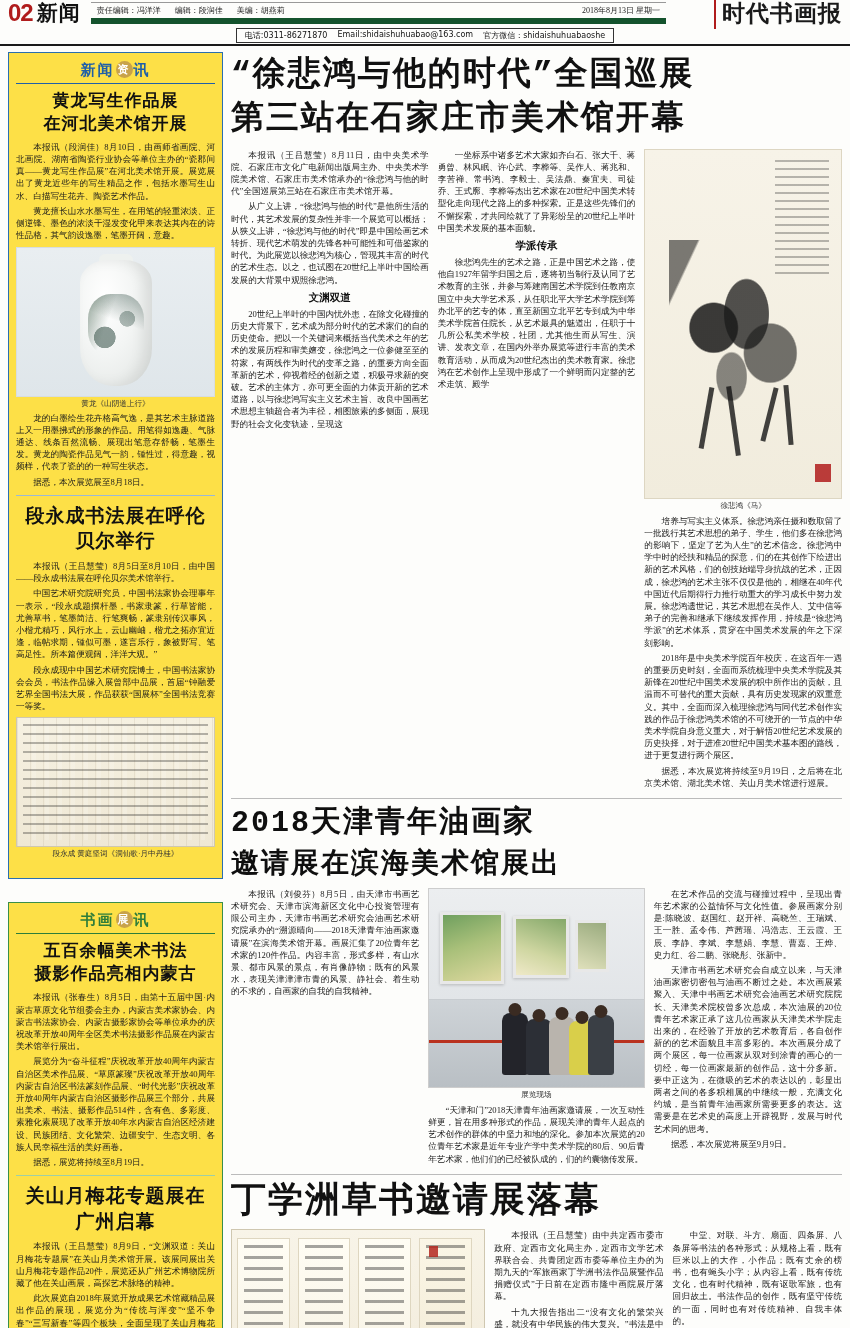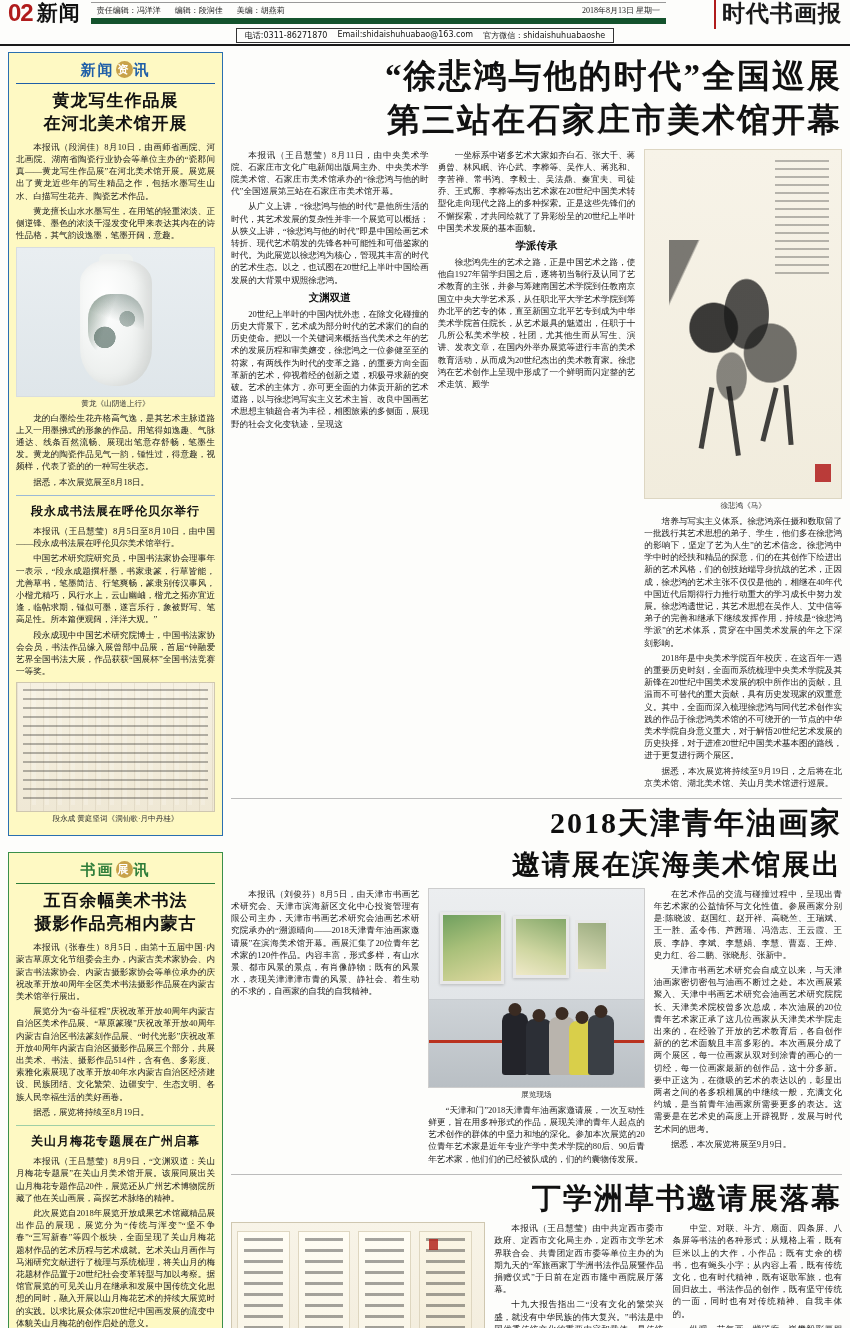--- a/index.html
+++ b/index.html
@@ -57,21 +57,21 @@
   .mh-row2 .contact {
     border: 1px solid #333; padding: 1px 8px; display:flex; gap: 10px;
   }
 
   
   .content { display: flex; padding: 6px 8px 0 8px; gap: 8px; }
   .col-left { width: 215px; flex: none; }
   .col-right { flex: 1; }
 
   
-  .lbox { border: 1px solid #2a6fb0; padding: 6px 7px 8px 7px; margin-bottom: 16px; background: #fef9c3; }
+  .lbox { border: 1px solid #2a6fb0; padding: 6px 7px 16px 7px; margin-bottom: 23px; background: #fde047; }
   .lbox.green { border-color: #3a8f4a; }
   .lbox-head { text-align:center; margin: 2px 0 4px 0; }
   .ribbon {
     display:inline-block; position:relative;
     font-family:"DejaVu Sans", sans-serif; font-weight:bold; font-size: 15px;
     color: #1f5fa8; letter-spacing: 2px;
   }
   .ribbon.green { color: #2e7d3a; }
   .ribbon .circ {
     display:inline-block; width:17px;height:17px;border-radius:50%;
@@ -79,21 +79,21 @@
     margin: 0 1px; vertical-align: 2px;
   }
   .ribbon-rule { height:1px; background:#1f5fa8; margin-top:3px; }
   .ribbon-rule.green { background:#2e7d3a; }
 
   .ltitle {
     text-align:center; font-family:"DejaVu Sans", sans-serif; font-weight:bold;
     font-size: 17px; line-height: 1.35; color:#111; margin: 5px 2px 6px 2px;
     letter-spacing: 1px;
   }
-  .ltitle.small { font-size: 12px; }
+  .ltitle.small { font-size: 19px; }
 
   .ptext {
     font-size: 8.6px; line-height: 1.42; text-align: justify; color:#1a1a1a;
     text-indent: 2em; margin: 0 0 3px 0;
   }
 
   .figure { margin: 5px 0 3px 0; text-align:center; }
   .figcap { font-size: 7.6px; color:#333; text-align:center; margin-top:2px; }
 
   .sep-line { height:1px; background:#9bb9d6; margin:7px 0; }
@@ -139,27 +139,27 @@
     content:"";
     position:absolute; inset:6px;
     background:
       repeating-linear-gradient(180deg, rgba(20,20,20,0.55) 0 2px, transparent 2px 9px),
       repeating-linear-gradient(90deg, rgba(20,20,20,0.0) 0 9px, rgba(255,255,255,0.35) 9px 13px);
     opacity: .55;
   }
 
   
   .headline {
-    text-align:right; font-family:Liberation Serif, serif; font-weight:bold;
+    text-align:left; font-family:Liberation Mono, monospace; font-weight:bold;
     color:#111; letter-spacing: 2px; line-height: 1.22;
   }
   .h1 { font-size: 33px; margin: 4px 0 2px 0; }
   .h2 { font-size: 30px; margin: 6px 0 6px 0; color:#0f0f0f; }
   .h2b { font-size: 28px; }
-  .h3 { font-size: 29px; margin: 6px 0 4px 0; }
+  .h3 { font-size: 35px; margin: 6px 0 4px 0; }
 
   .art-block { margin-bottom: 6px; }
   .cols3 { display:flex; gap: 9px; }
   .cols3 > div { flex:1; }
 
   .subhead {
     text-align:center; font-weight:bold; font-size: 10.5px; margin: 5px 0 3px 0;
     font-family:"DejaVu Sans", sans-serif;
   }
 

